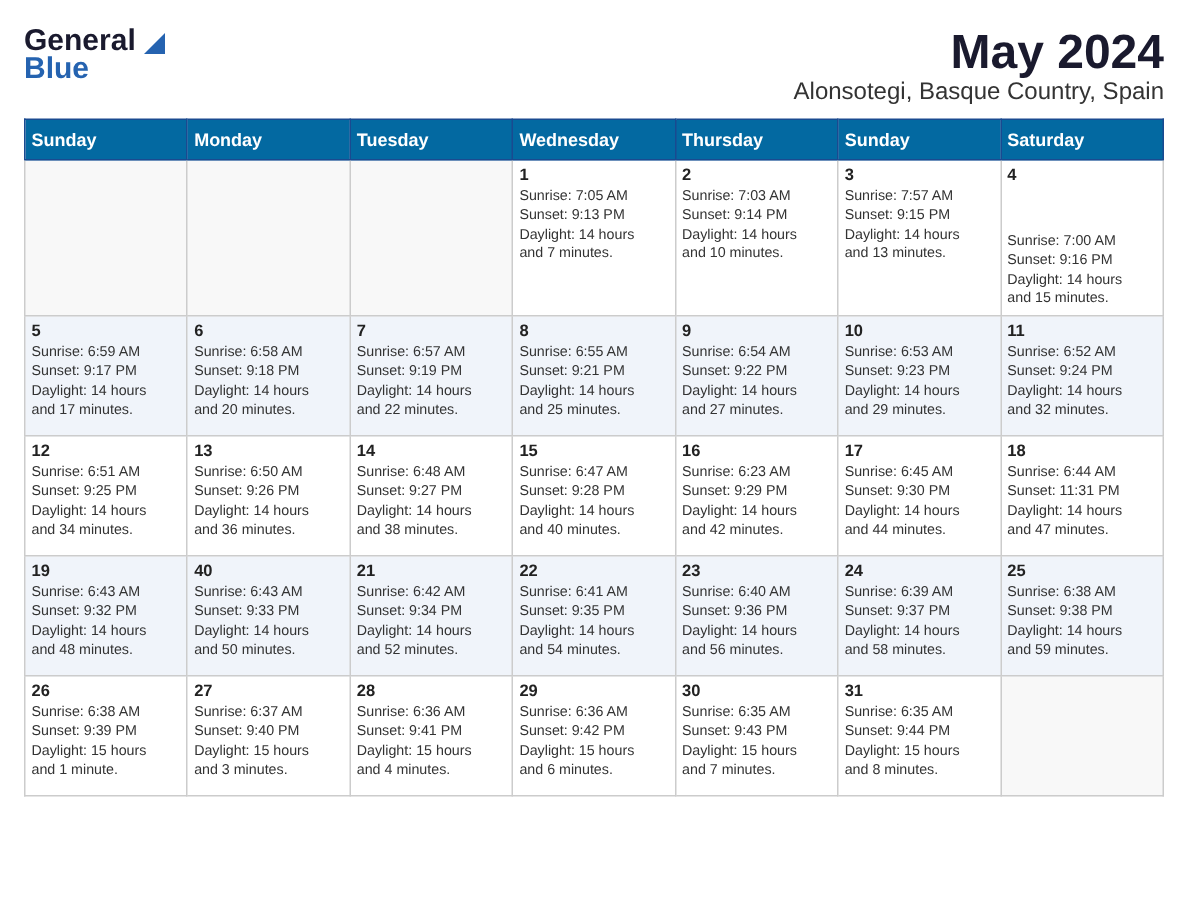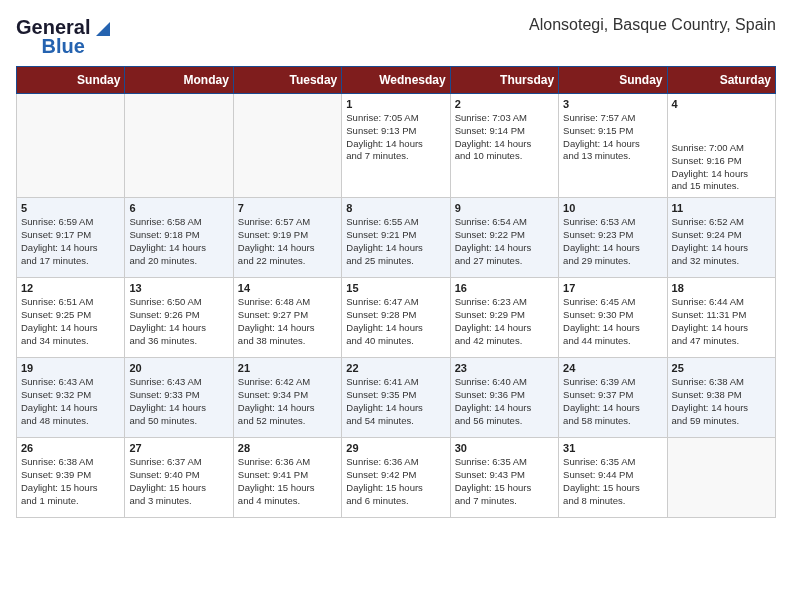--- a/index.html
+++ b/index.html
@@ -12,21 +12,21 @@
     }
     .header {
       display: flex;
       justify-content: space-between;
       align-items: flex-start;
       margin-bottom: 8px;
     }
     .logo {
       display: flex;
       flex-direction: column;
-      align-items: center;
+      align-items: flex-start;
     }
     .logo-top {
       display: flex;
       align-items: center;
     }
     .title-block {
       text-align: right;
     }
     .month-title {
       font-size: 32px;
@@ -36,26 +36,26 @@
     .location-title {
       font-size: 16px;
       color: #333;
     }
     table {
       width: 100%;
       border-collapse: collapse;
       table-layout: fixed;
     }
     thead tr th {
-      background-color: #7f1d1d;
+      background-color: #0369a1;
       color: #fff;
       font-size: 12px;
       font-weight: bold;
       padding: 6px 4px;
-      text-align: right;
+      text-align: left;
       border: 1px solid #1a4a90;
     }
     tbody tr td {
       border: 1px solid #ccc;
       vertical-align: top;
       padding: 4px;
       font-size: 10px;
       color: #222;
       height: 80px;
     }
@@ -88,20 +88,21 @@
   <div class="logo">
     <div class="logo-top">
       <span style="font-size:20px;font-weight:bold;color:#1a1a2e;">General</span>
       <svg width="18" height="18" viewBox="0 0 18 18" style="margin-left:2px;margin-top:-2px;">
         <polygon points="4,18 18,4 18,18" fill="#2563b0"></polygon>
       </svg>
     </div>
     <span style="font-size:20px;font-weight:bold;color:#2563b0;margin-top:-4px;">Blue</span>
   </div>
   <div class="title-block">
+    <div class="month-title">May 2024</div>
     <div class="location-title">Alonsotegi, Basque Country, Spain</div>
   </div>
 </div>
 
 <table>
   <thead>
     <tr id="header-row">
         <th>Sunday</th>
         <th>Monday</th>
         <th>Tuesday</th>
@@ -249,21 +250,21 @@
       </tr>
       <tr>
         <td>
           <span class="day-number">19</span>
           <div class="cell-info" style="white-space: pre-line;">Sunrise: 6:43 AM
 Sunset: 9:32 PM
 Daylight: 14 hours
 and 48 minutes.</div>
         </td>
         <td>
-          <span class="day-number">20</span>
+          <span class="day-number">40</span>
           <div class="cell-info" style="white-space: pre-line;">Sunrise: 6:43 AM
 Sunset: 9:33 PM
 Daylight: 14 hours
 and 50 minutes.</div>
         </td>
         <td>
           <span class="day-number">21</span>
           <div class="cell-info" style="white-space: pre-line;">Sunrise: 6:42 AM
 Sunset: 9:34 PM
 Daylight: 14 hours

